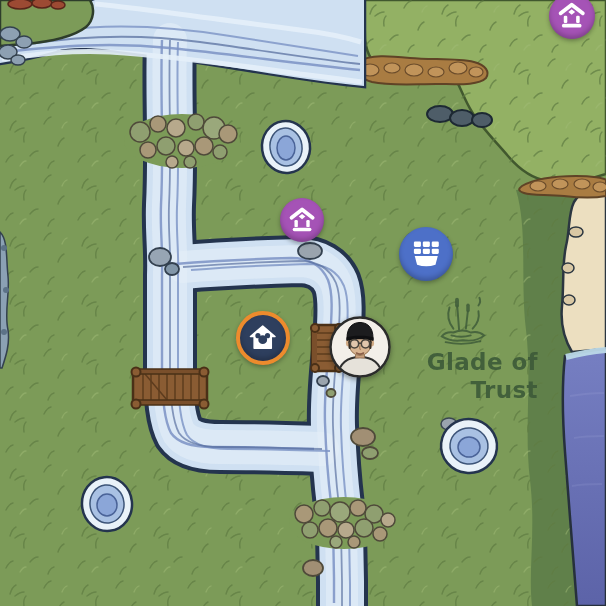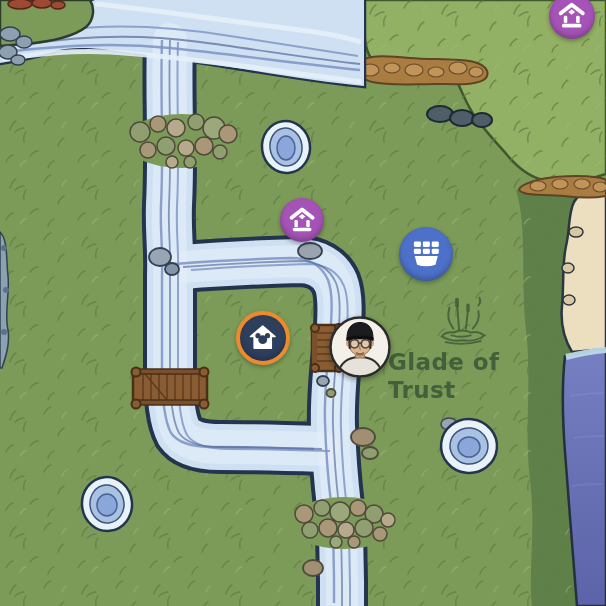--- a/index.html
+++ b/index.html
@@ -8,21 +8,21 @@
   #terrain{position:absolute;left:0;top:0;}
   .overlay{position:absolute;left:0;top:0;width:606px;height:606px;}
   .marker{position:absolute;border-radius:50%;display:flex;align-items:center;justify-content:center;
           transform:translate(-50%,-50%);box-sizing:border-box;
           box-shadow:0 2px 4px rgba(20,25,20,.35), inset 0 -3px 5px rgba(0,0,0,.22);}
   .marker svg{width:64%;height:64%;display:block;}
   .m-home-ring{border:4px solid transparent;}
   .m-avatar{box-shadow:0 2px 5px rgba(20,25,20,.4);background:transparent;}
   .m-avatar svg{width:100%;height:100%;}
   .region-label{position:absolute;left:463px;top:292px;transform:translateX(-50%);
-                width:150px;text-align:left;color:#3e5b39;opacity:.92;}
+                width:150px;text-align:right;color:#3e5b39;opacity:.92;}
   .region-label .r-icon{display:block;margin:0 auto 2px auto;}
   .region-name{font-size:23px;font-weight:bold;line-height:1.22;letter-spacing:.4px;}
 </style>
 </head>
 <body>
 
 <div id="stage">
 
   <svg id="terrain" width="606" height="606" viewBox="0 0 606 606">
     <defs>

